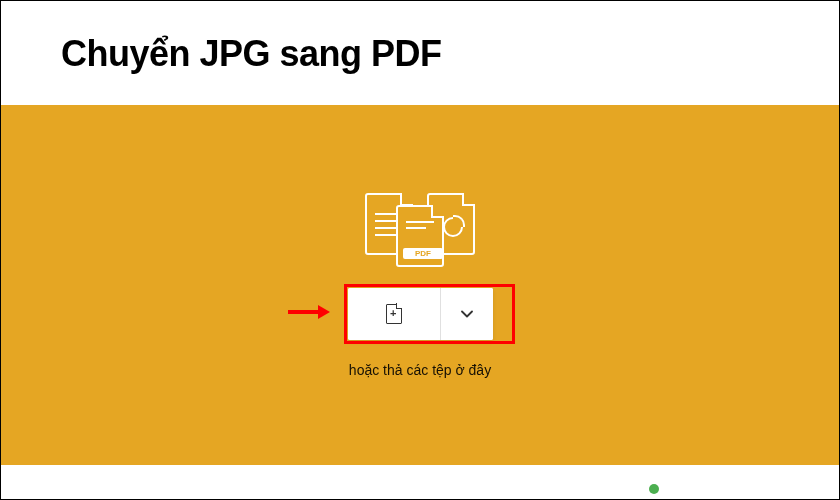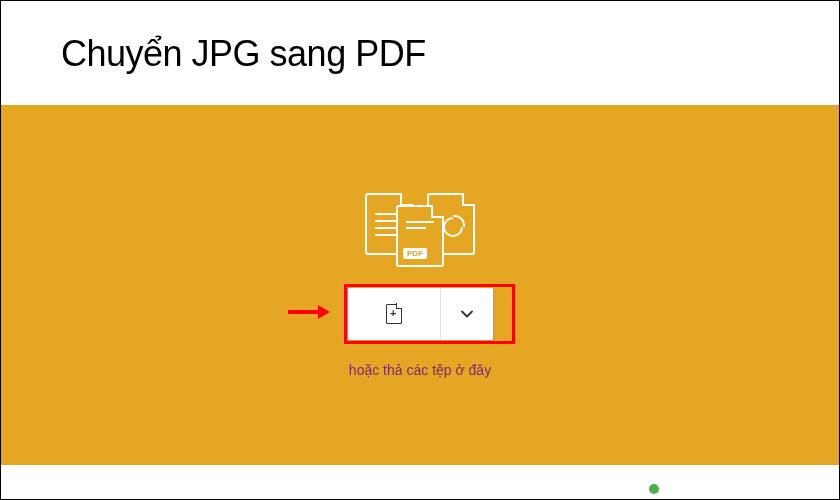--- a/index.html
+++ b/index.html
@@ -15,21 +15,21 @@
       position: relative;
       overflow: hidden;
       border: 1px solid #000;
     }
     .header {
       padding: 32px 60px 30px;
       background: #fff;
     }
     .header h1 {
       font-size: 36px;
-      font-weight: 400;
+      font-weight: 700;
       color: #000;
       letter-spacing: -0.5px;
     }
     .upload-area {
       background: #e5a623;
       height: 360px;
       position: relative;
       display: flex;
       flex-direction: column;
       align-items: center;
@@ -122,21 +122,21 @@
       width: 70%;
     }
     .pdf-badge {
       position: absolute;
       bottom: 6px;
       left: 5px;
       background: #fff;
       color: #e5a623;
       font-size: 8px;
       font-weight: 700;
-      padding: 1px 4px;
+      padding: 1px 12px;
       border-radius: 2px;
     }
     .button-container {
       position: relative;
       display: flex;
       align-items: center;
     }
     .red-highlight {
       position: absolute;
       border: 3px solid #ff0000;
@@ -219,21 +219,21 @@
       left: -60px;
       top: 50%;
       transform: translateY(-50%);
     }
     .arrow-indicator svg {
       width: 42px;
       height: 18px;
     }
     .drop-text {
       margin-top: 22px;
-      color: #701a75;
+      color: #000000;
       font-size: 14px;
       opacity: 0.9;
     }
     .footer {
       position: absolute;
       bottom: 0;
       left: 0;
       right: 0;
       height: 20px;
       background: #fff;

